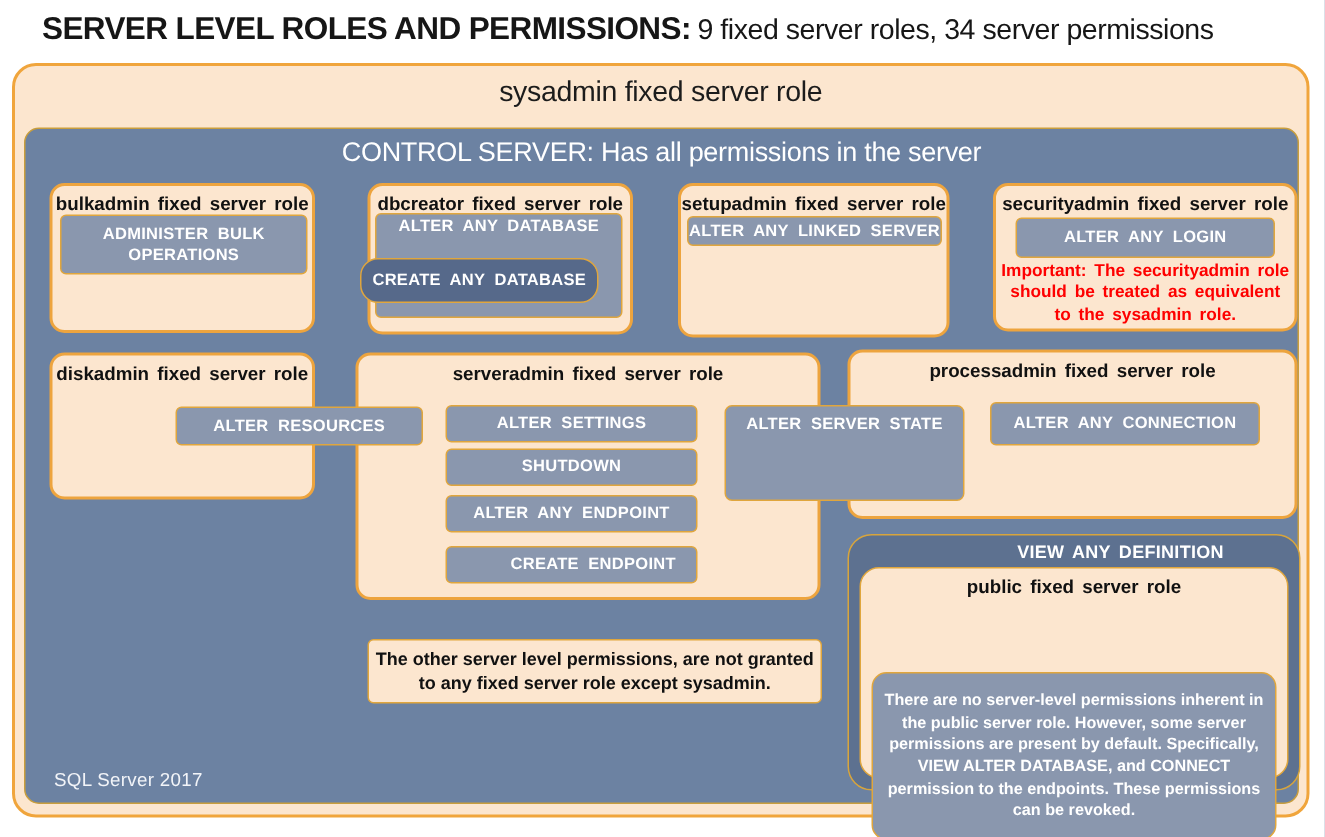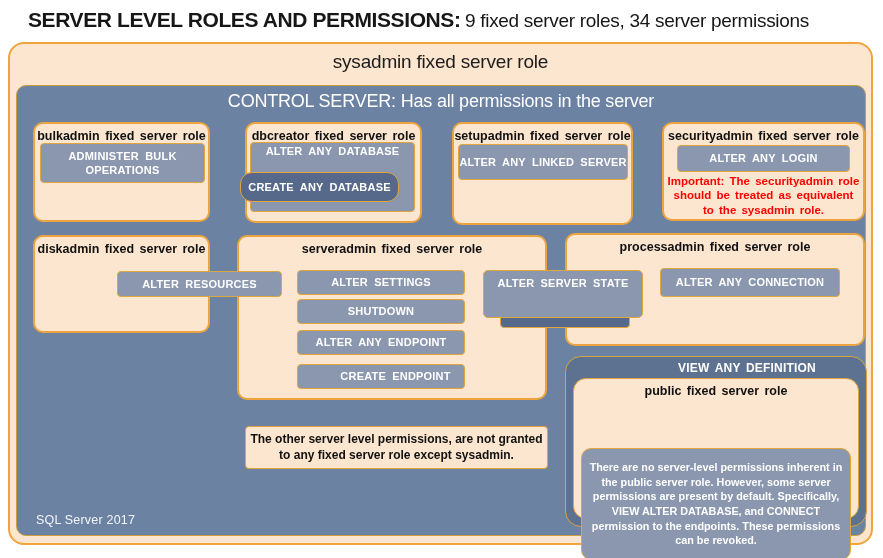--- a/index.html
+++ b/index.html
@@ -43,28 +43,28 @@
   
   .r-diskadmin     { left:33px;  top:235px; width:177px; height:98px;  }
   .r-serveradmin   { left:237px; top:235px; width:310px; height:165px; }
   .r-processadmin  { left:565px; top:233px; width:300px; height:113px; }
 
   
   .p-bulk-ops      { left:40px;  top:143px; width:165px; height:40px; }
   .p-alter-db      { left:250px; top:142px; width:165px; height:70px; display:block; }
   .p-alter-db .lbl { width:100%; padding-top:1px; }
   .p-create-db     { left:240px; top:172px; width:159px; height:30px;border-radius:12px; }
-  .p-linked-srv    { left:458px; top:144px; width:170px; height:36px; }
+  .p-linked-srv    { left:458px; top:144px; width:170px; height:20px; }
   .p-alter-login   { left:677px; top:145px; width:173px; height:27px; }
   .p-resources     { left:117px; top:271px; width:165px; height:26px; }
   .p-settings      { left:297px; top:270px; width:168px; height:25px; }
   .p-shutdown      { left:297px; top:299px; width:168px; height:25px; }
   .p-alter-ep      { left:297px; top:330px; width:168px; height:25px; }
   .p-create-ep     { left:297px; top:364px; width:168px; height:25px;padding-left:29px; }
-  .g-server-state  { left:483px; top:270px; width:160px; height:48px; }
+  .g-server-state  { left:483px; top:270px; width:160px; height:64px; }
   .p-view-state    { left:500px; top:301px; width:130px; height:27px; }
   .p-connection    { left:660px; top:268px; width:180px; height:29px; }
 
   .sec-note { left:667px; top:174px; width:193px; text-align:center; color:#fe0000;
               font-size:11.5px; font-weight:bold; line-height:1.25; word-spacing:2px; z-index:5; }
 
   .note-box { left:245px; top:426px; width:303px; height:43px; background:#fce6cf;
               border:1.5px solid #e0a63d; border-radius:4px; display:flex; align-items:center;
               justify-content:center; text-align:center; font-size:12px; font-weight:bold;
               color:#111111; line-height:1.3; z-index:5; }

